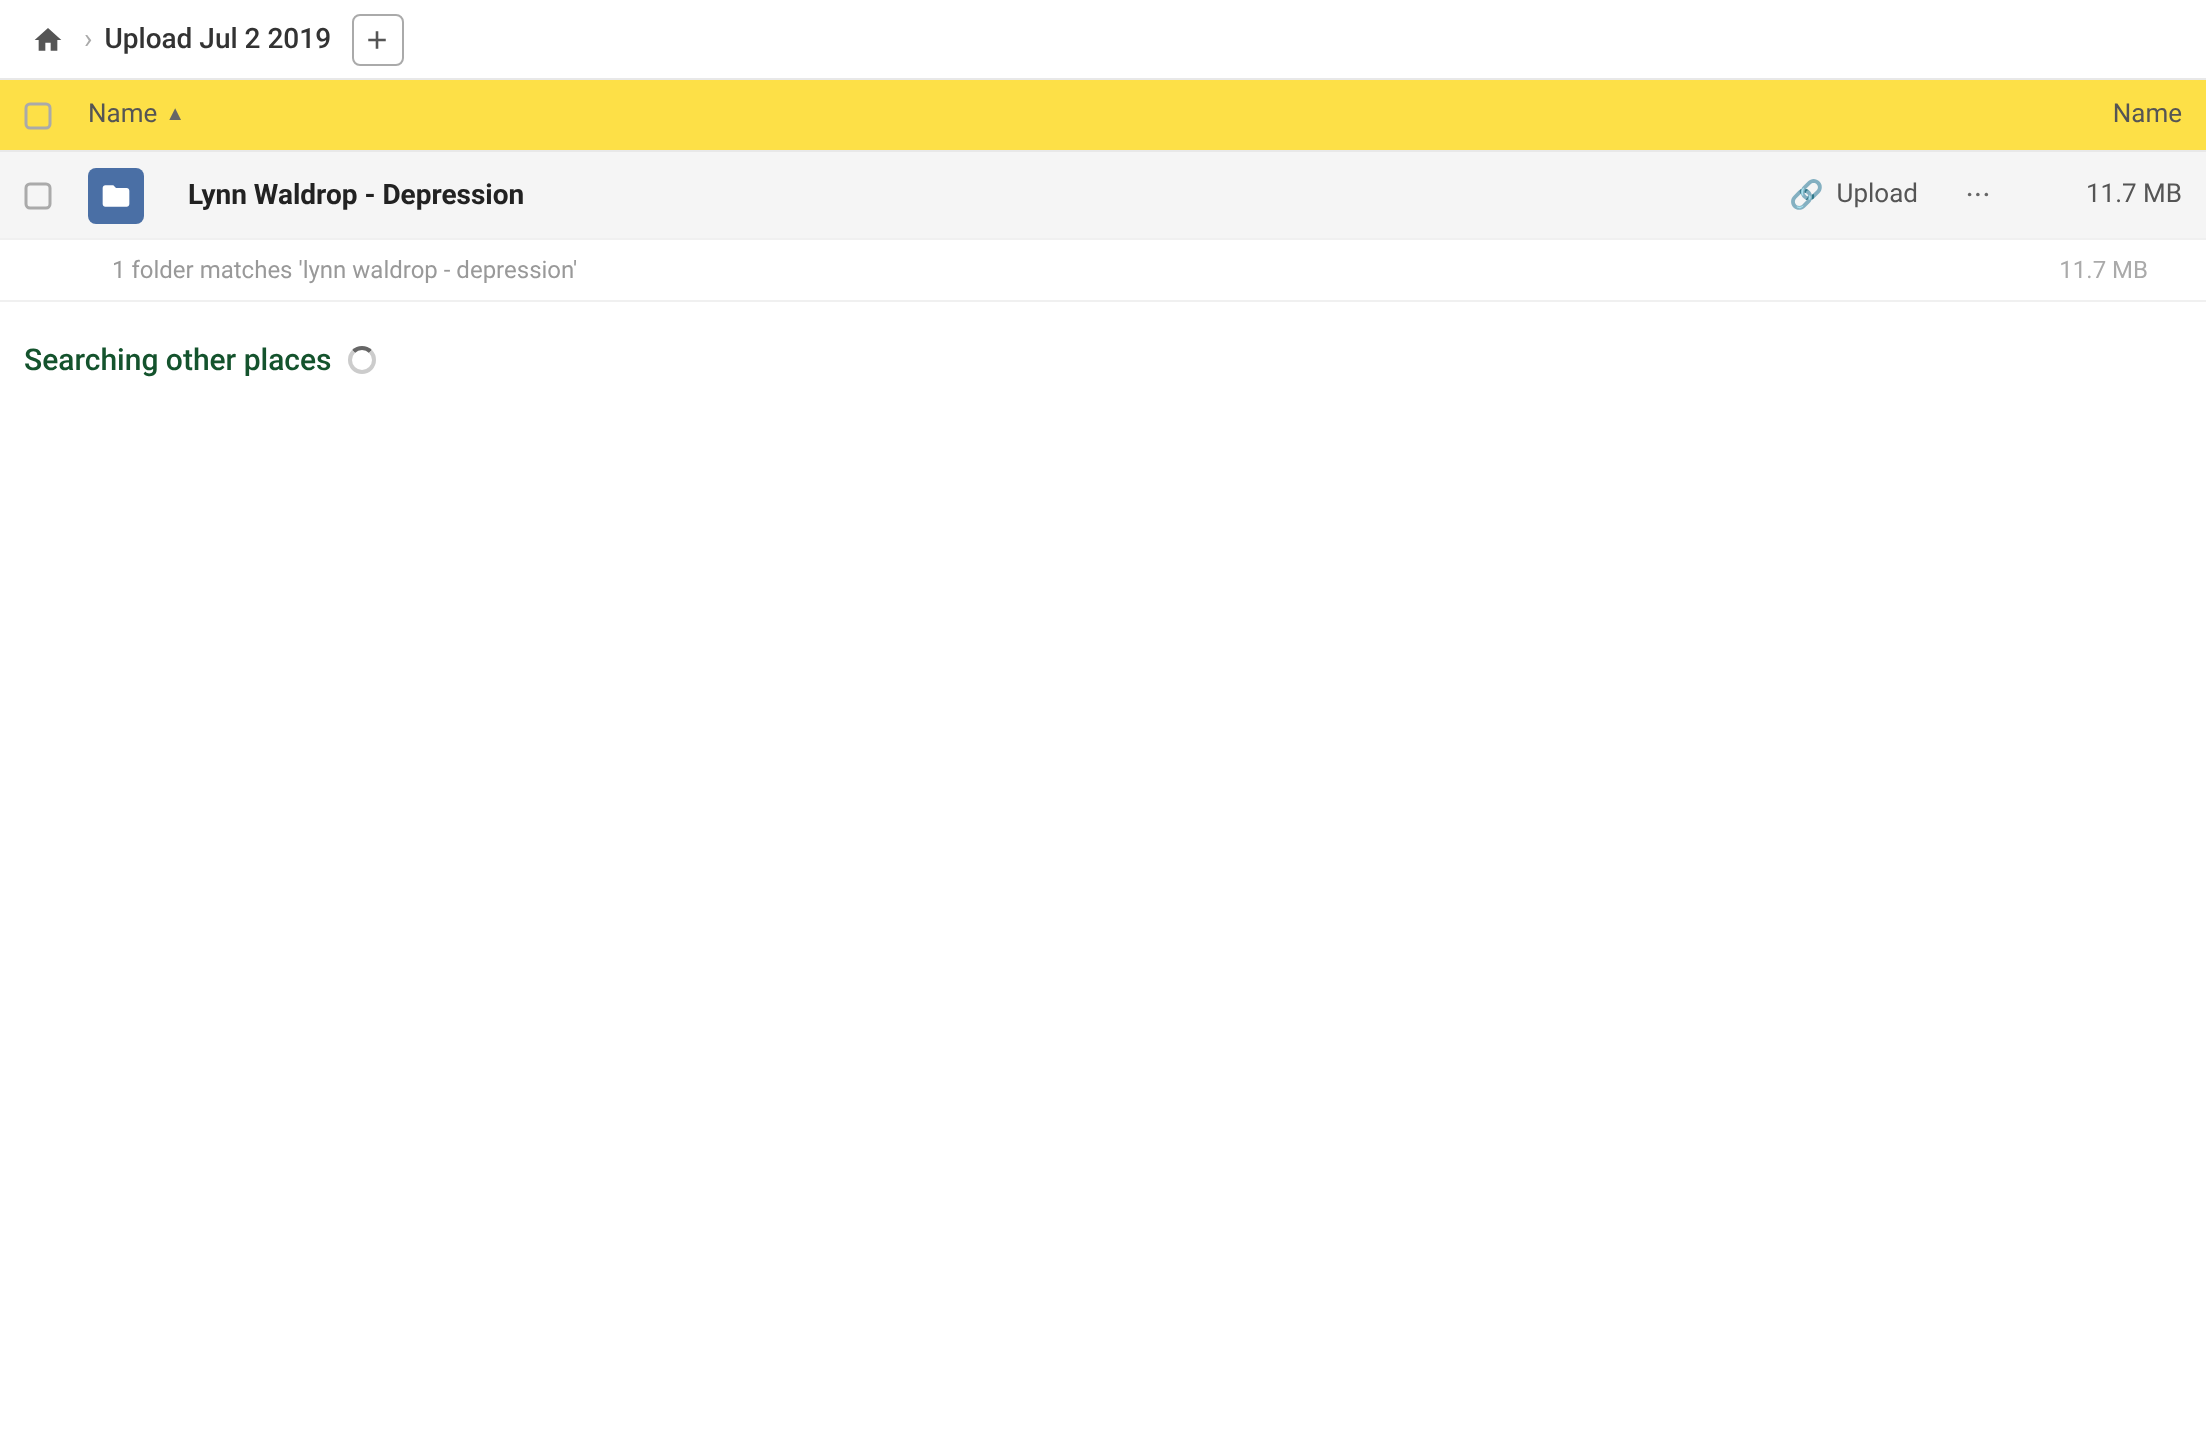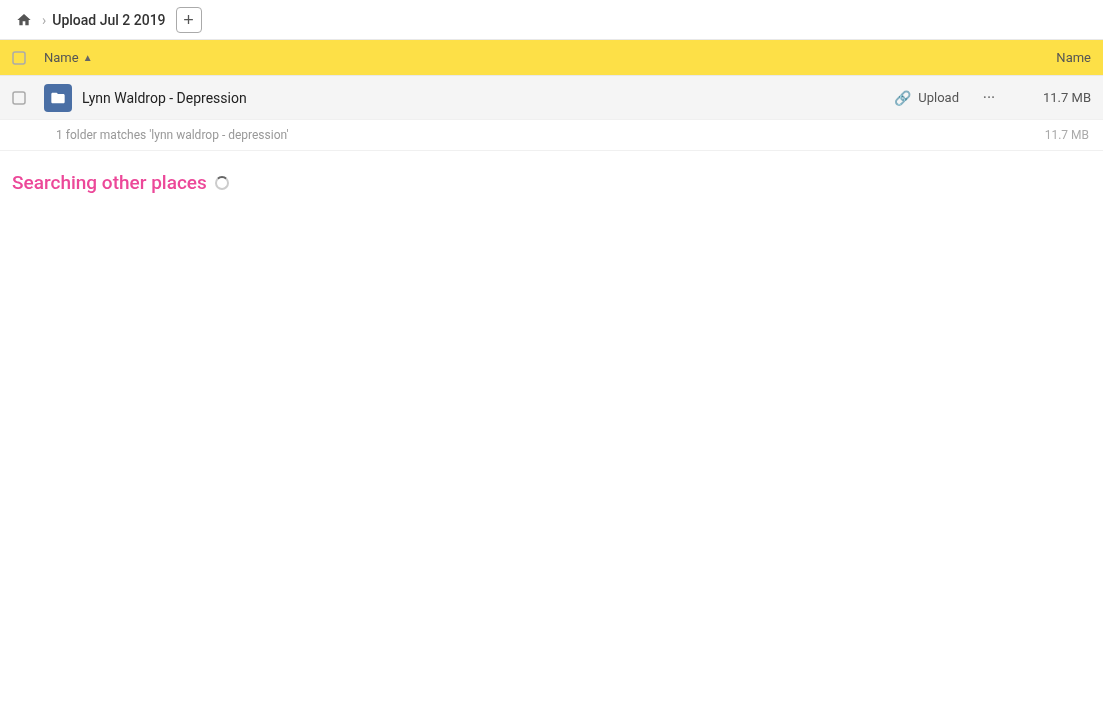--- a/index.html
+++ b/index.html
@@ -133,21 +133,22 @@
     .folder-icon-wrap svg {
       width: 16px;
       height: 16px;
       fill: white;
     }
 
     .file-name {
       flex: 1;
       font-size: 14px;
       color: #222;
-      font-weight: 400;
+      font-weight: 700;
+      margin-left: 12px;
     }
 
     .shared-area {
       display: flex;
       align-items: center;
       gap: 6px;
       color: #555;
       font-size: 13px;
       margin-right: 16px;
     }
@@ -173,21 +174,21 @@
     .file-size {
       width: 80px;
       text-align: right;
       font-size: 13px;
       color: #555;
     }
 
     .match-row {
       display: flex;
       align-items: center;
-      padding: 8px 14px 8px 56px;
+      padding: 8px 29px 8px 56px;
       border-bottom: 1px solid #f0f0f0;
       background: white;
     }
 
     .match-text {
       flex: 1;
       font-size: 12px;
       color: #999;
     }
 
@@ -199,22 +200,22 @@
     }
 
     .searching-section {
       padding: 20px 12px 10px 12px;
       display: flex;
       align-items: center;
       gap: 8px;
     }
 
     .searching-title {
-      font-size: 19px;
-      color: #ec4899;
+      font-size: 15px;
+      color: #14532d;
       font-weight: 500;
     }
 
     .searching-spinner {
       width: 14px;
       height: 14px;
       border: 2px solid #ccc;
       border-top: 2px solid #666;
       border-radius: 50%;
       animation: spin 1s linear infinite;

